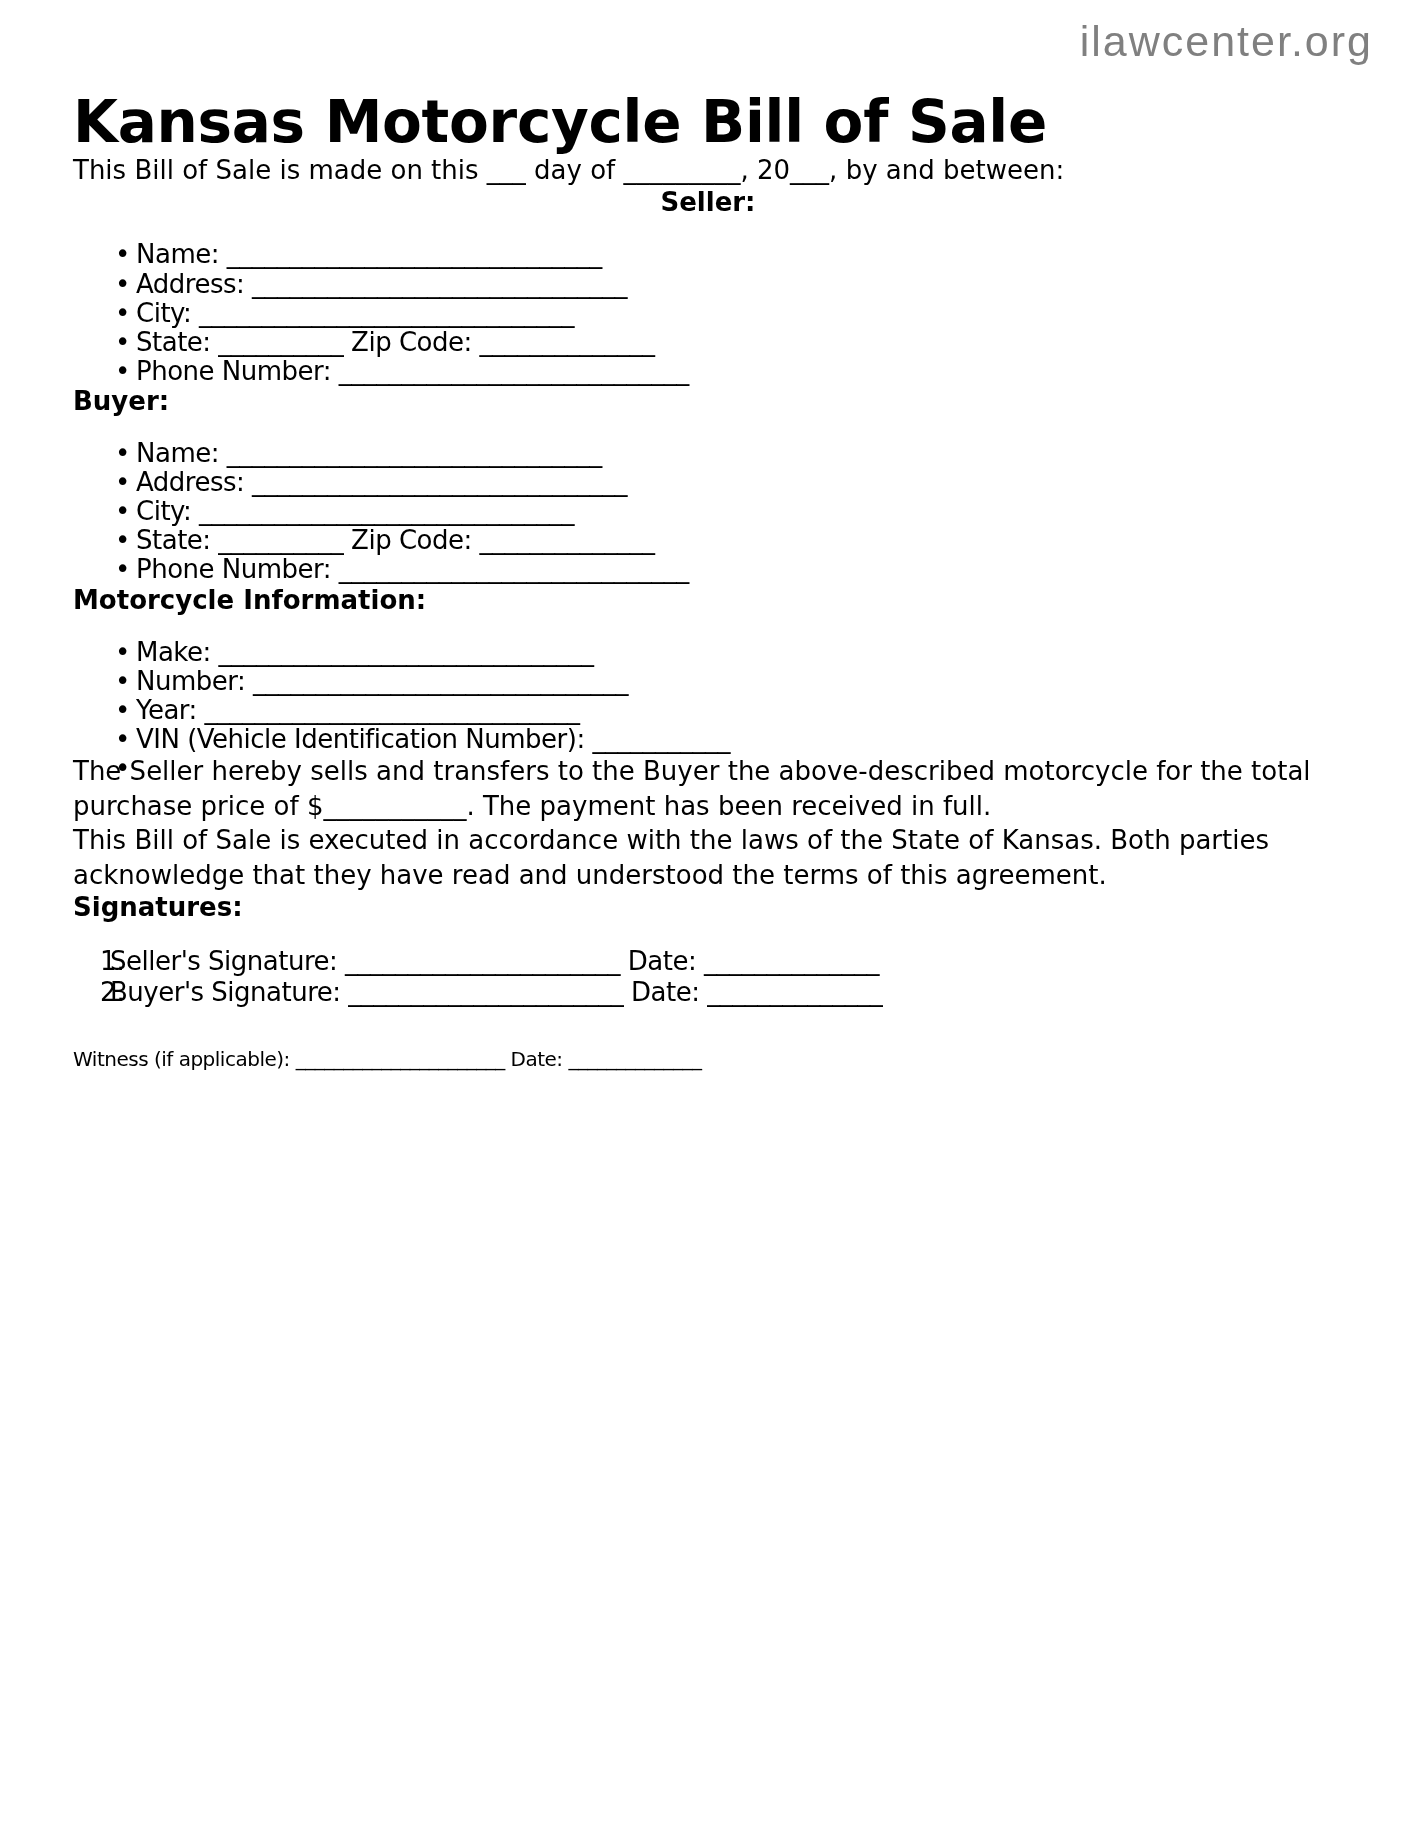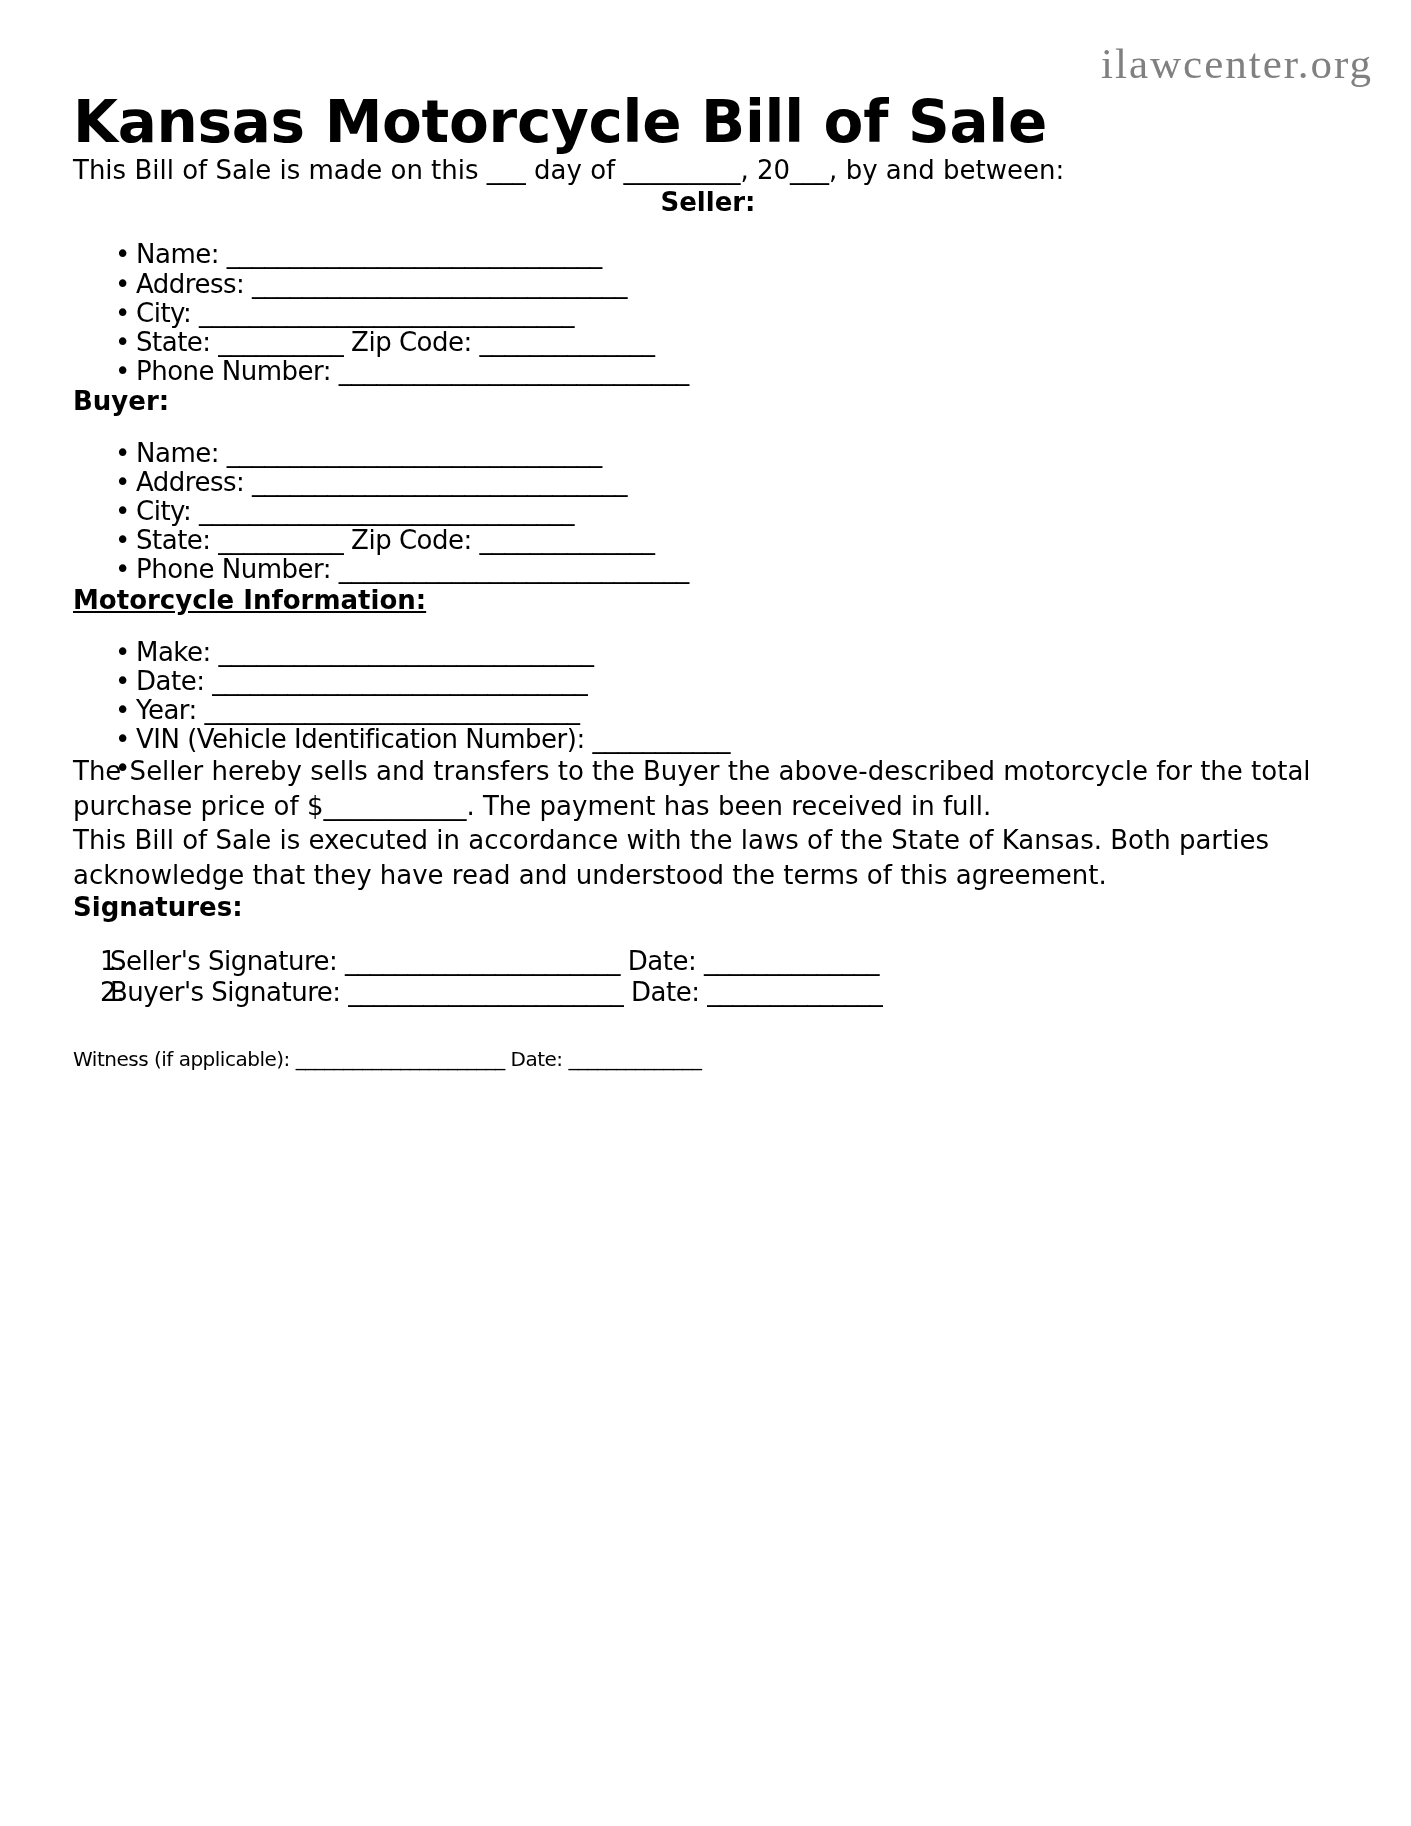--- a/index.html
+++ b/index.html
@@ -15,23 +15,23 @@
     position: relative;
     width: 1411px;
     height: 1826px;
     background: #ffffff;
     box-sizing: border-box;
     padding: 0;
     overflow: hidden;
   }
   .watermark {
     position: absolute;
-    top: 42px;
+    top: 20px;
     right: 38px;
-    font-family: Liberation Serif, serif;
+    font-family: Liberation Sans, sans-serif;
     font-size: 43px;
     letter-spacing: 2px;
     color: #808080;
     white-space: nowrap;
     line-height: 1;
   }
   .content {
     position: absolute;
     left: 73px;
     top: 0;
@@ -57,21 +57,21 @@
     margin-top: 48px;
   }
   h2.section {
     font-size: 26px;
     font-weight: bold;
     margin: 0;
     color: #000;
   }
   .sec-seller { margin-top: 38px; text-align: center; }
   .sec-buyer { margin-top: 37px; }
-  .sec-moto  { margin-top: 37px; text-decoration: underline; }
+  .sec-moto  { margin-top: 37px; }
   .sec-sign  { margin-top: 38px; }
 
   ul.fields {
     list-style: none;
     margin: 0;
     padding: 0;
     margin-top: 23px;
   }
   ul.fields li {
     position: relative;
@@ -138,21 +138,21 @@
       <li><span class="bullet">•</span><span class="fill">Name: ______________________________</span></li>
       <li><span class="bullet">•</span><span class="fill">Address: ______________________________</span></li>
       <li><span class="bullet">•</span><span class="fill">City: ______________________________</span></li>
       <li><span class="bullet">•</span><span class="fill">State: __________ Zip Code: ______________</span></li>
       <li><span class="bullet">•</span><span class="fill">Phone Number: ____________________________</span></li>
     </ul>
 
     <h2 class="section sec-moto">Motorcycle Information:</h2>
     <ul class="fields">
       <li><span class="bullet">•</span><span class="fill">Make: ______________________________</span></li>
-      <li><span class="bullet">•</span><span class="fill">Date: ______________________________</span></li>
+      <li><span class="bullet">•</span><span class="fill">Number: ______________________________</span></li>
       <li><span class="bullet">•</span><span class="fill">Year: ______________________________</span></li>
       <li><span class="bullet">•</span><span class="fill">VIN (Vehicle Identification Number): ___________</span></li>
       <li><span class="bullet">•</span></li>
     </ul>
 
     <p class="para para-block">The Seller hereby sells and transfers to the Buyer the above-described motorcycle for the total purchase price of $___________. The payment has been received in full.</p>
     <p class="para para-block2">This Bill of Sale is executed in accordance with the laws of the State of Kansas. Both parties acknowledge that they have read and understood the terms of this agreement.</p>
 
     <h2 class="section sec-sign">Signatures:</h2>
     <ol class="signatures">

